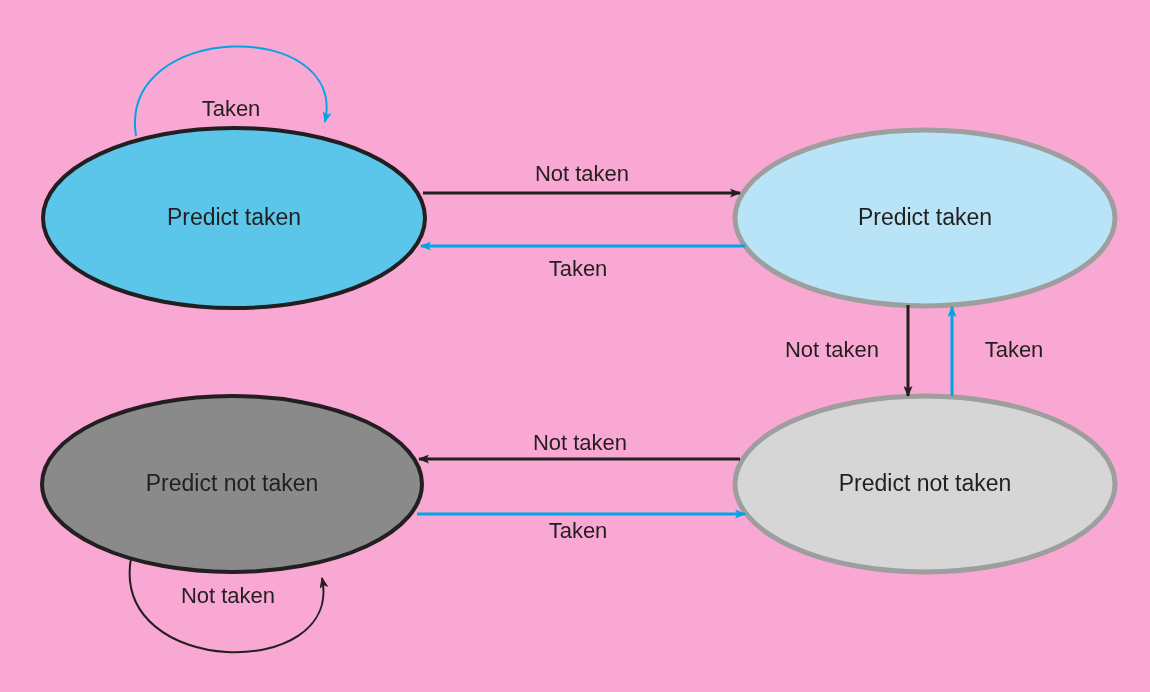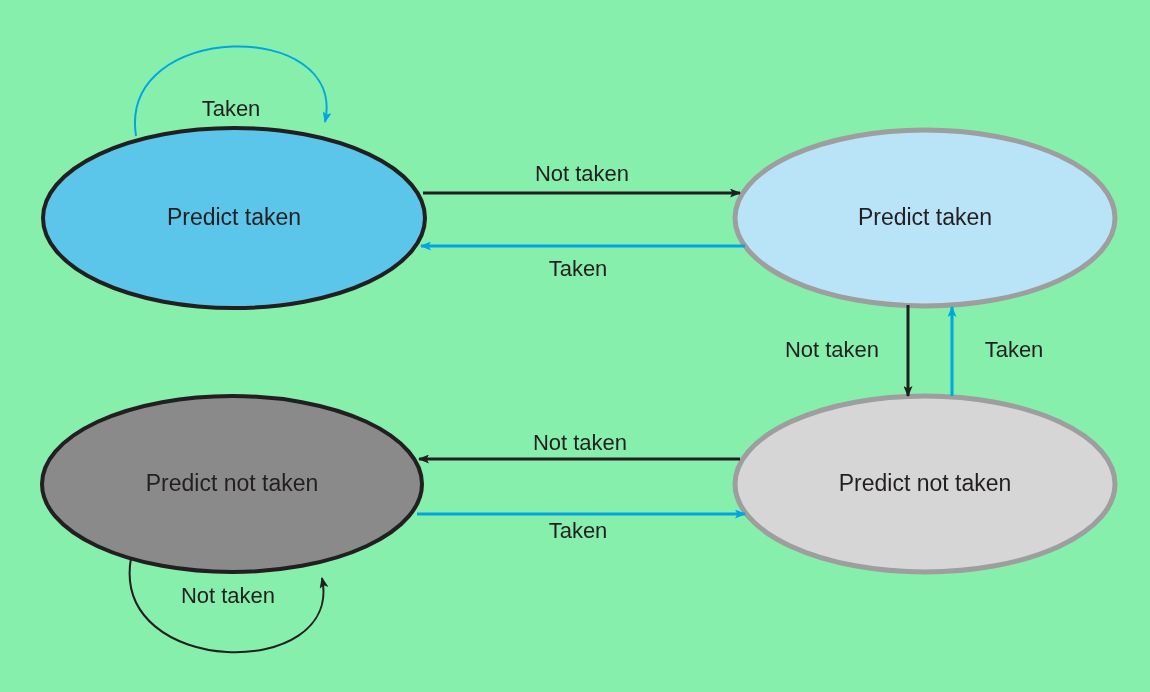--- a/index.html
+++ b/index.html
@@ -7,21 +7,21 @@
     padding: 0;
     background: #ffffff;
   }
   body {
     font-family: "Liberation Sans", sans-serif;
   }
   #canvas {
     position: relative;
     width: 1150px;
     height: 692px;
-    background: #86efac;
+    background: #f9a8d4;
     overflow: hidden;
   }
   svg.diagram {
     position: absolute;
     top: 0;
     left: 0;
     width: 1150px;
     height: 692px;
   }
   text.node-label {

